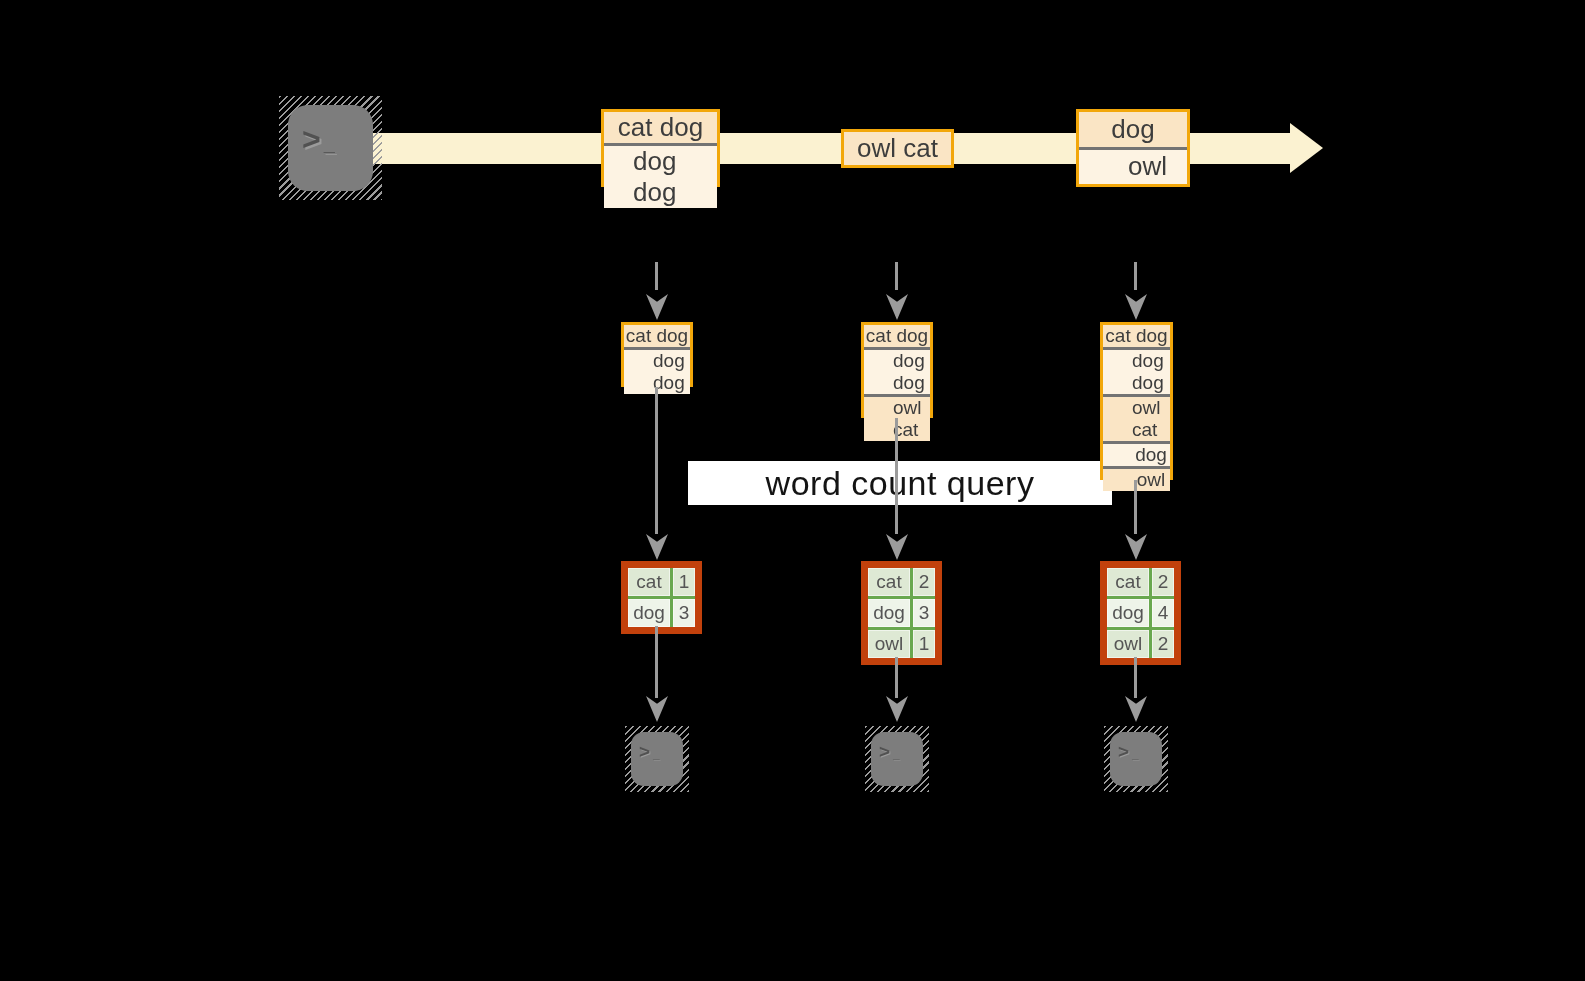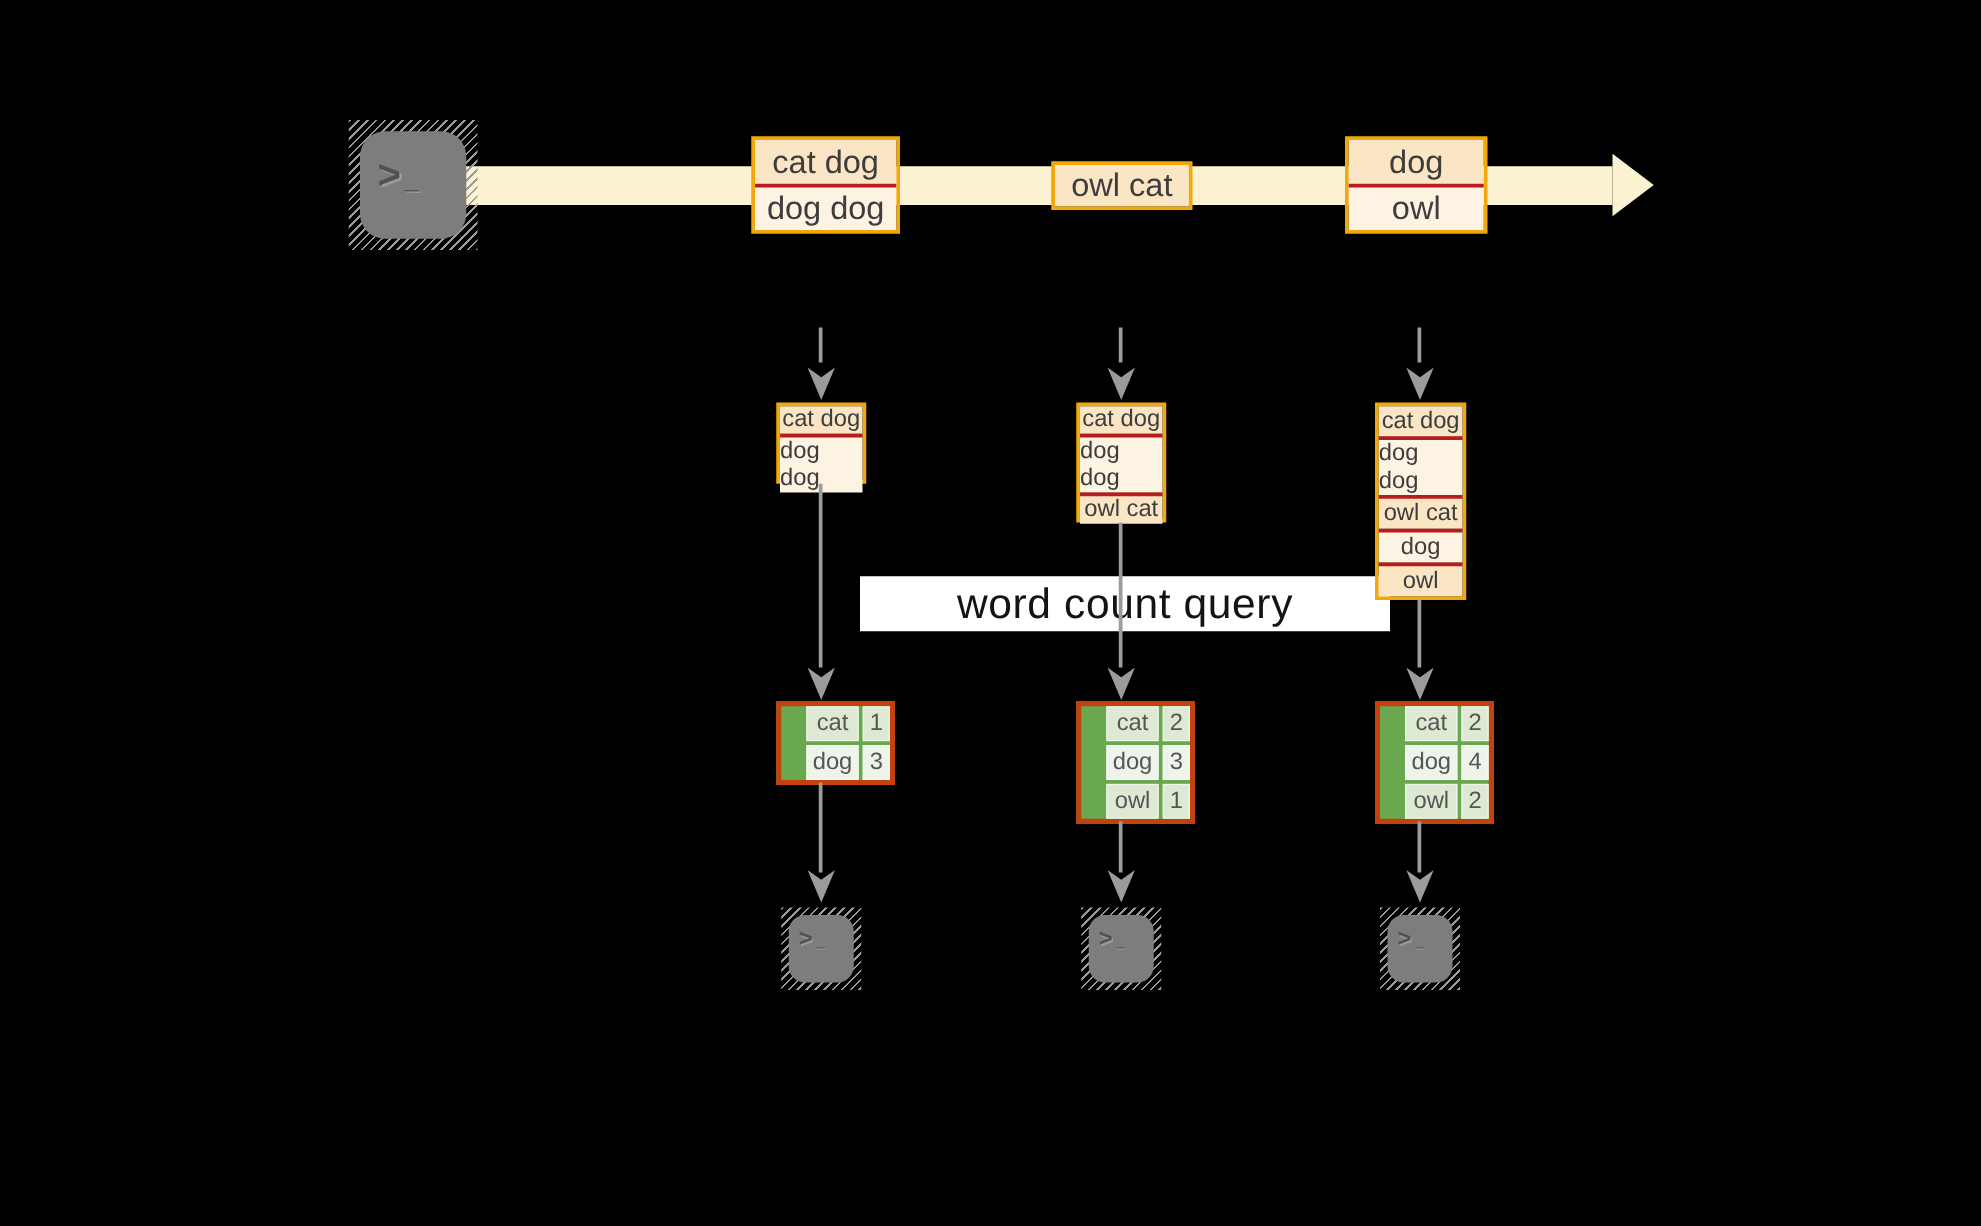--- a/index.html
+++ b/index.html
@@ -22,37 +22,36 @@
   .obox{
     border:3px solid #F2A70A;
     display:flex;flex-direction:column;
     z-index:2;
   }
   .obox .row{
     flex:1;display:flex;align-items:center;justify-content:center;
     background:#FAE5C5;color:#3D3D3D;
   }
   .obox .row.light{background:#FDF3E3;}
-  .obox .row + .row{border-top:3px solid #b91c1c;}
+  .obox .row + .row{border-top:3px solid #737373;padding-left:29px;}
   .obox.big .row{font-size:26px;}
   .obox.small .row{font-size:19px;}
 
   
   .vline{width:3px;background:#9B9B9B;z-index:3;}
   .ahead{
     width:22px;height:26px;background:#9B9B9B;z-index:3;
     clip-path:polygon(50% 100%, 0% 0%, 50% 30%, 100% 0%);
   }
 
   
   .gtable{
-    border:4px solid #c2410c;background:#69A84F;
+    border:7px solid #c2410c;background:#69A84F;
     display:grid;grid-template-columns:42px 22px;gap:3px;
     z-index:2;
-    padding-left:20px;
   }
   .gtable .cell{
     height:28px;display:flex;align-items:center;justify-content:center;
     font-size:19px;color:#555;background:#DEE9D4;
     box-shadow:inset 0 0 0 1px rgba(255,255,255,.55);
   }
   .gtable .cell.light{background:#EEF4E9;}
 
   
   .banner{

